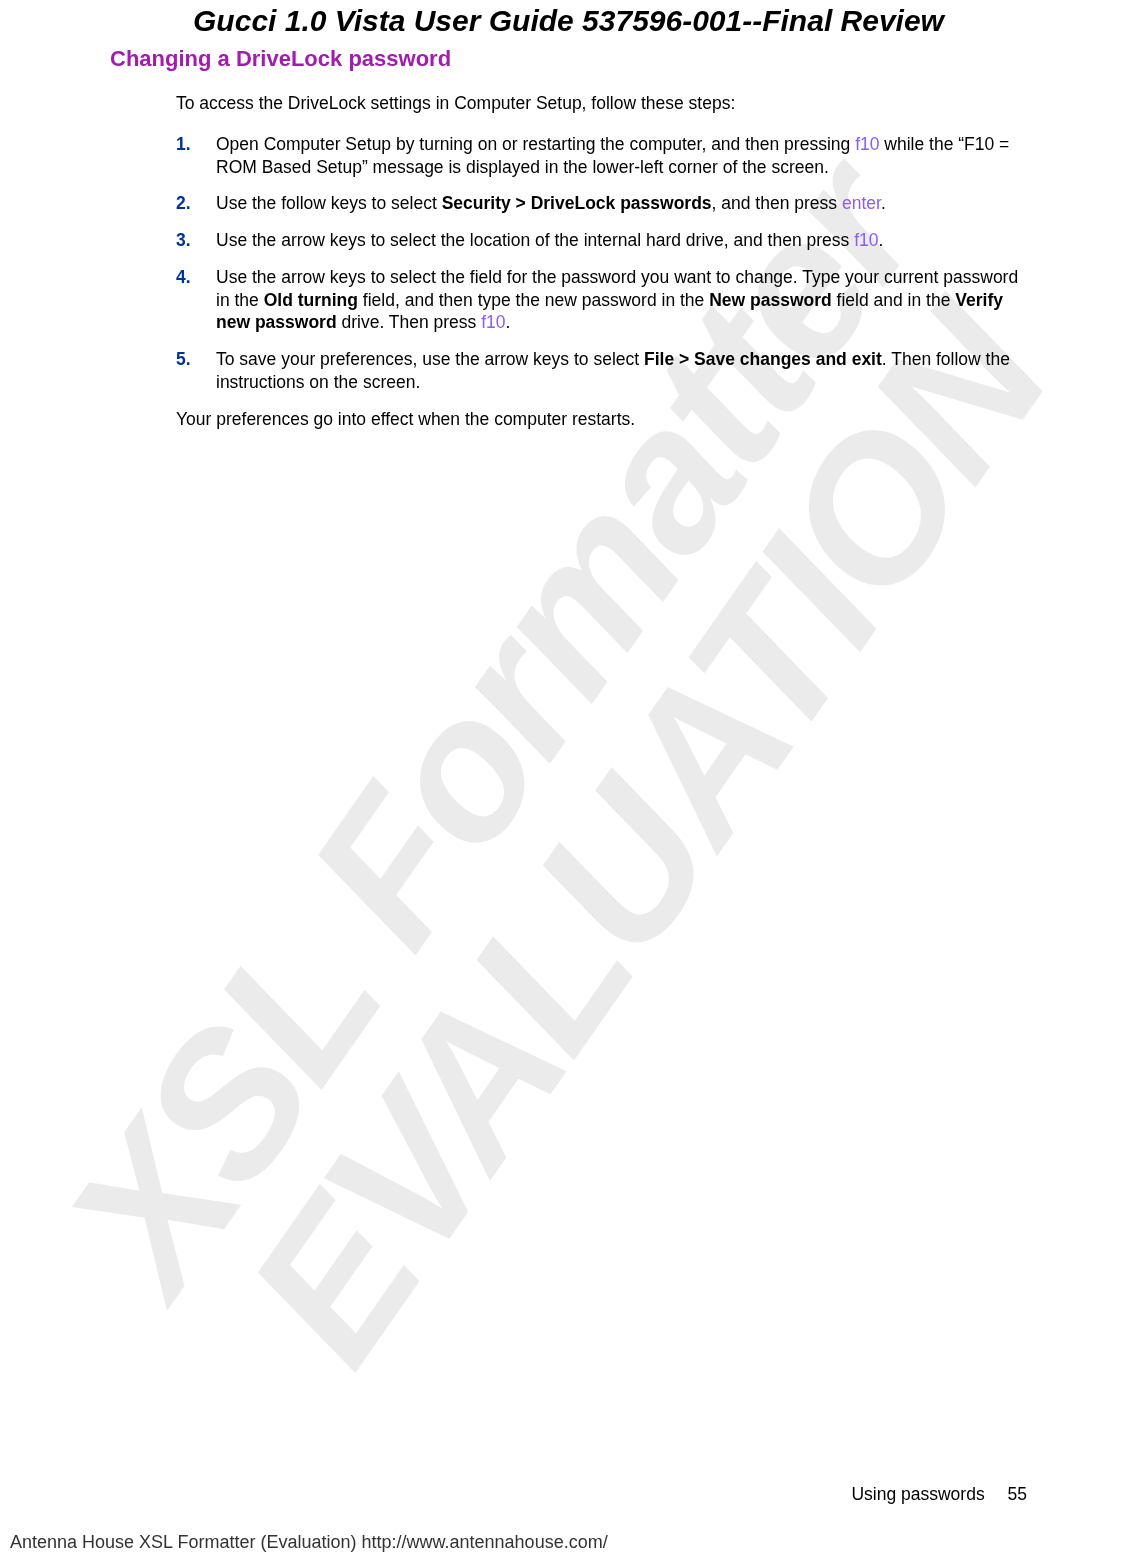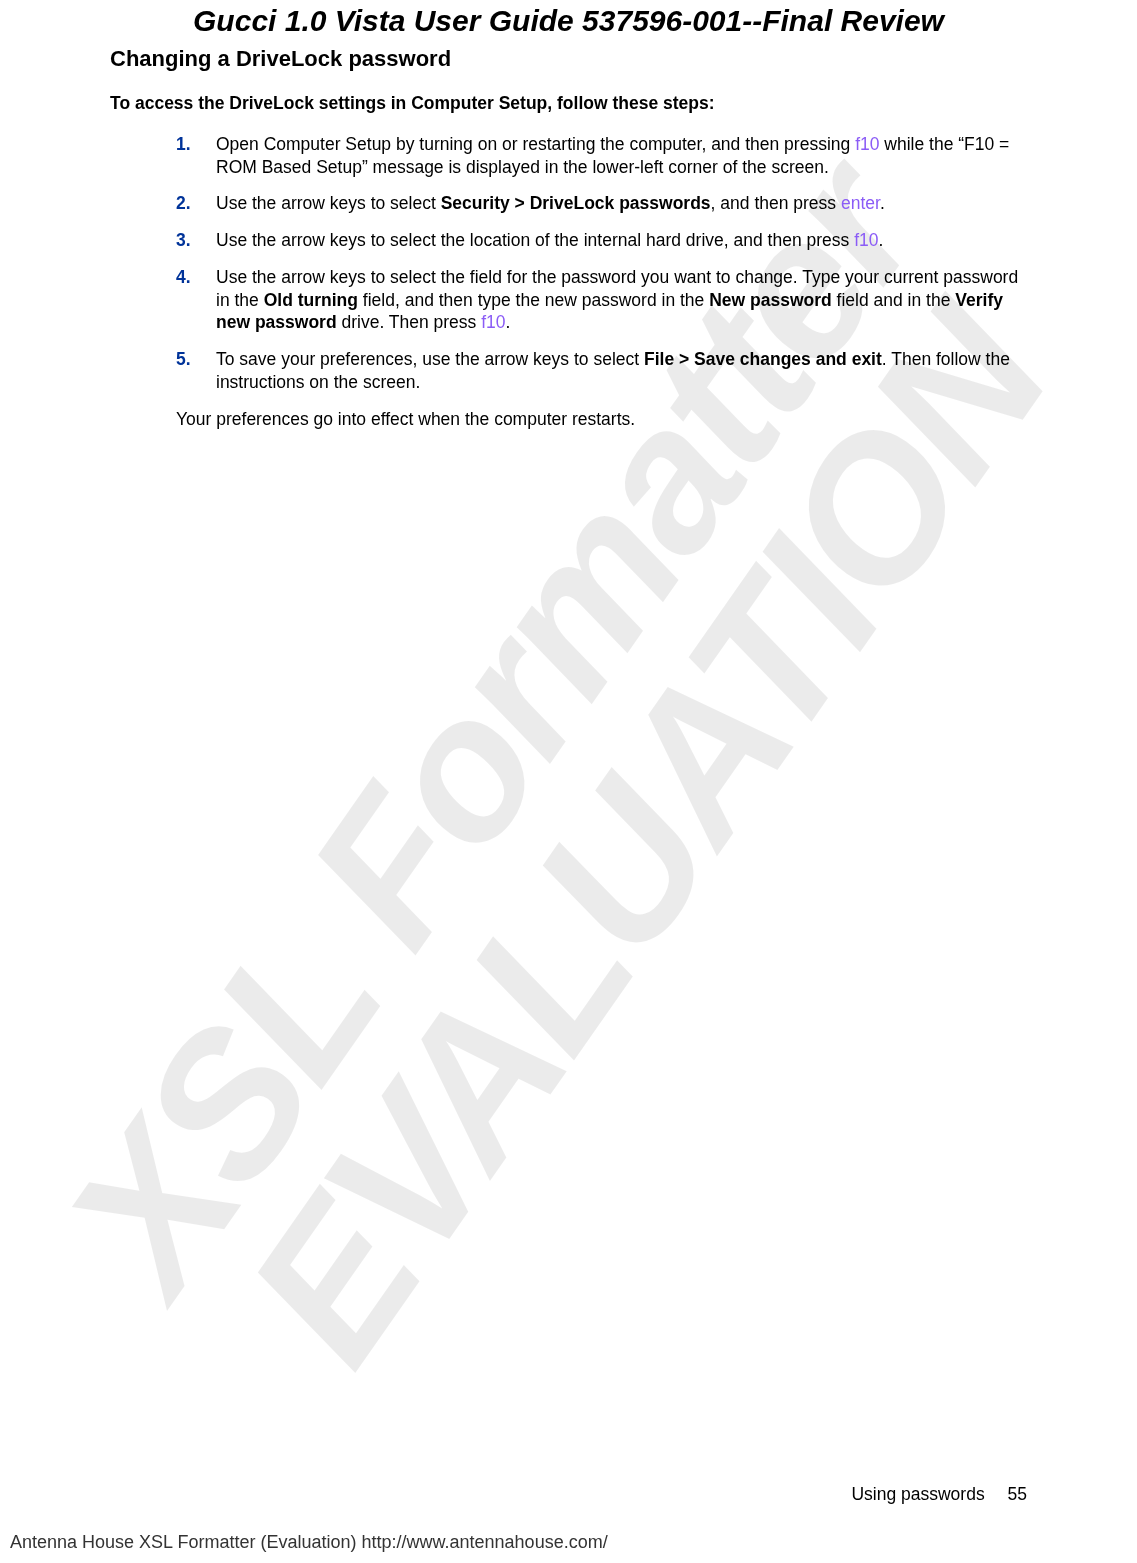--- a/index.html
+++ b/index.html
@@ -37,30 +37,30 @@
     }
     .doc-title {
       font-size: 30px;
       font-weight: bold;
       font-style: italic;
       text-align: center;
       padding-top: 4px;
       padding-bottom: 8px;
     }
     .section-heading {
-      color: #000000;
+      color: #a21caf;
       font-size: 22px;
       font-weight: bold;
       margin-bottom: 20px;
     }
     .intro-text {
+      margin-left: 66px;
       font-size: 17.5px;
       margin-bottom: 18px;
       line-height: 1.3;
-      font-weight: bold;
     }
     .steps {
       margin-left: 66px;
       list-style: none;
     }
     .step {
       display: flex;
       margin-bottom: 14px;
       font-size: 17.5px;
       line-height: 1.3;
@@ -114,21 +114,21 @@
   <h1 class="doc-title">Gucci 1.0 Vista User Guide 537596-001--Final Review</h1>
   <h2 class="section-heading">Changing a DriveLock password</h2>
   <p class="intro-text">To access the DriveLock settings in Computer Setup, follow these steps:</p>
   <ol class="steps">
       <li class="step">
         <span class="step-num">1.</span>
         <span class="step-text"><span>Open Computer Setup by turning on or restarting the computer, and then pressing </span><span class="link-blue">f10</span><span> while the “F10 = ROM Based Setup” message is displayed in the lower-left corner of the screen.</span></span>
       </li>
       <li class="step">
         <span class="step-num">2.</span>
-        <span class="step-text"><span>Use the arrow keys to select </span><b>Security &gt; DriveLock passwords</b><span>, and then press </span><span class="link-blue">enter</span><span>.</span></span>
+        <span class="step-text"><span>Use the follow keys to select </span><b>Security &gt; DriveLock passwords</b><span>, and then press </span><span class="link-blue">enter</span><span>.</span></span>
       </li>
       <li class="step">
         <span class="step-num">3.</span>
         <span class="step-text"><span>Use the arrow keys to select the location of the internal hard drive, and then press </span><span class="link-blue">f10</span><span>.</span></span>
       </li>
       <li class="step">
         <span class="step-num">4.</span>
         <span class="step-text"><span>Use the arrow keys to select the field for the password you want to change. Type your current password in the </span><b>Old turning</b><span> field, and then type the new password in the </span><b>New password</b><span> field and in the </span><b>Verify new password</b><span> drive. Then press </span><span class="link-blue">f10</span><span>.</span></span>
       </li>
       <li class="step">

